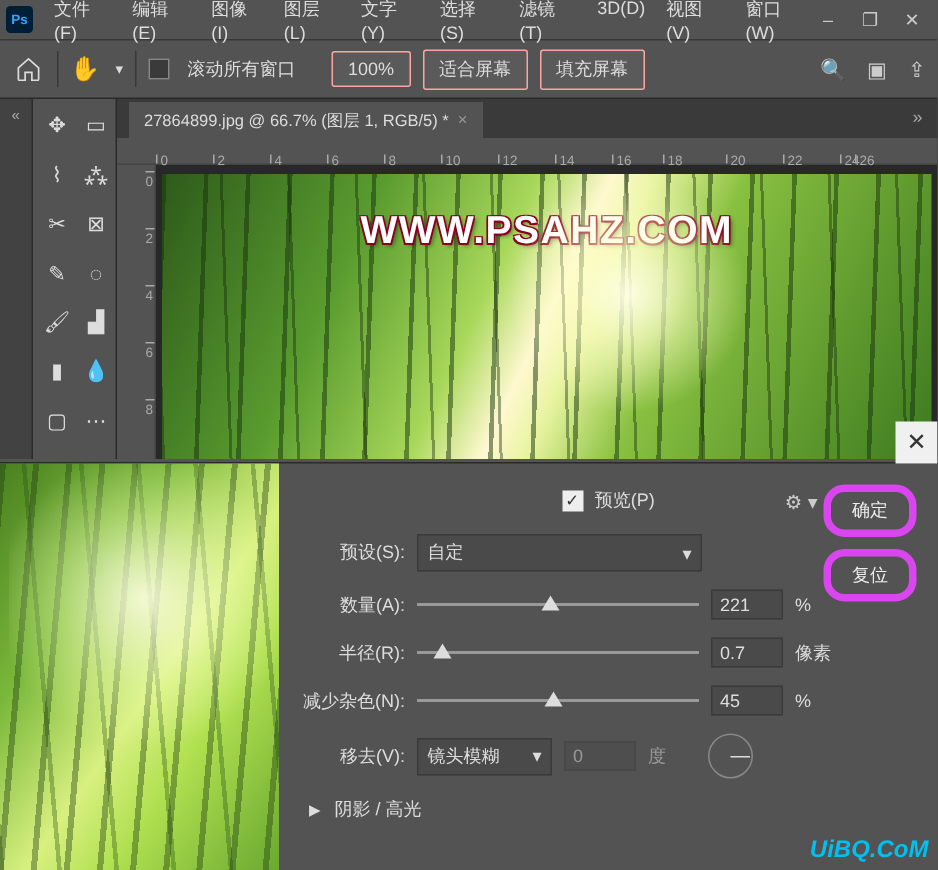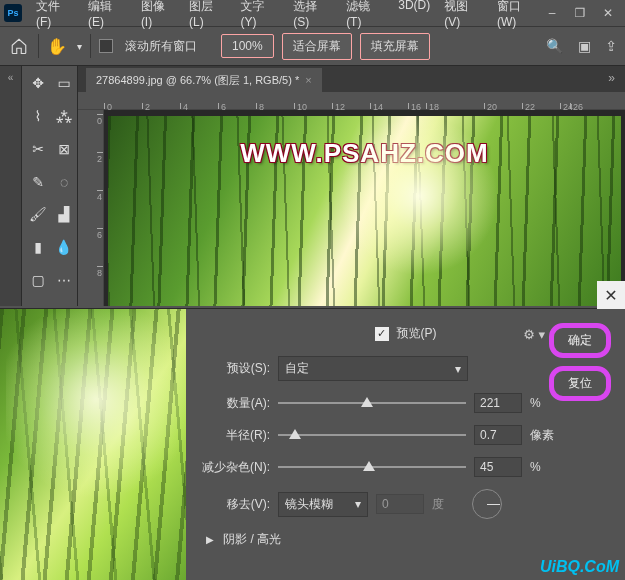--- a/index.html
+++ b/index.html
@@ -144,21 +144,21 @@
     <div class="ruler-h">
       <span class="tick" style="left:26px">0</span>
       <span class="tick" style="left:64px">2</span>
       <span class="tick" style="left:102px">4</span>
       <span class="tick" style="left:140px">6</span>
       <span class="tick" style="left:178px">8</span>
       <span class="tick" style="left:216px">10</span>
       <span class="tick" style="left:254px">12</span>
       <span class="tick" style="left:292px">14</span>
       <span class="tick" style="left:330px">16</span>
-      <span class="tick" style="left:348px">18</span>
+      <span class="tick" style="left:364px">18</span>
       <span class="tick" style="left:406px">20</span>
       <span class="tick" style="left:444px">22</span>
       <span class="tick" style="left:482px">24</span>
       <span class="tick" style="left:492px">26</span>
     </div>
     <div class="canvaswrap">
       <div class="ruler-v">
         <span class="tick" style="top:4px">0</span>
         <span class="tick" style="top:42px">2</span>
         <span class="tick" style="top:80px">4</span>

